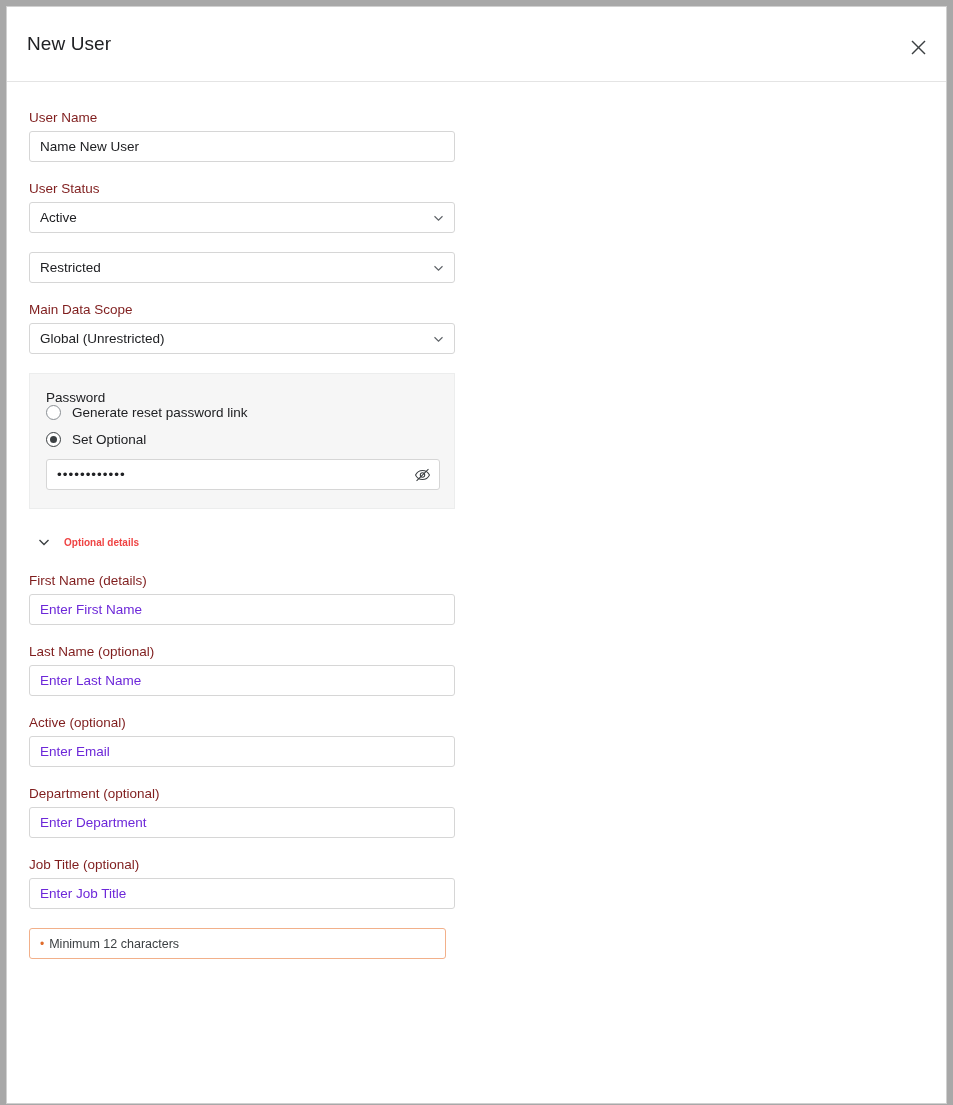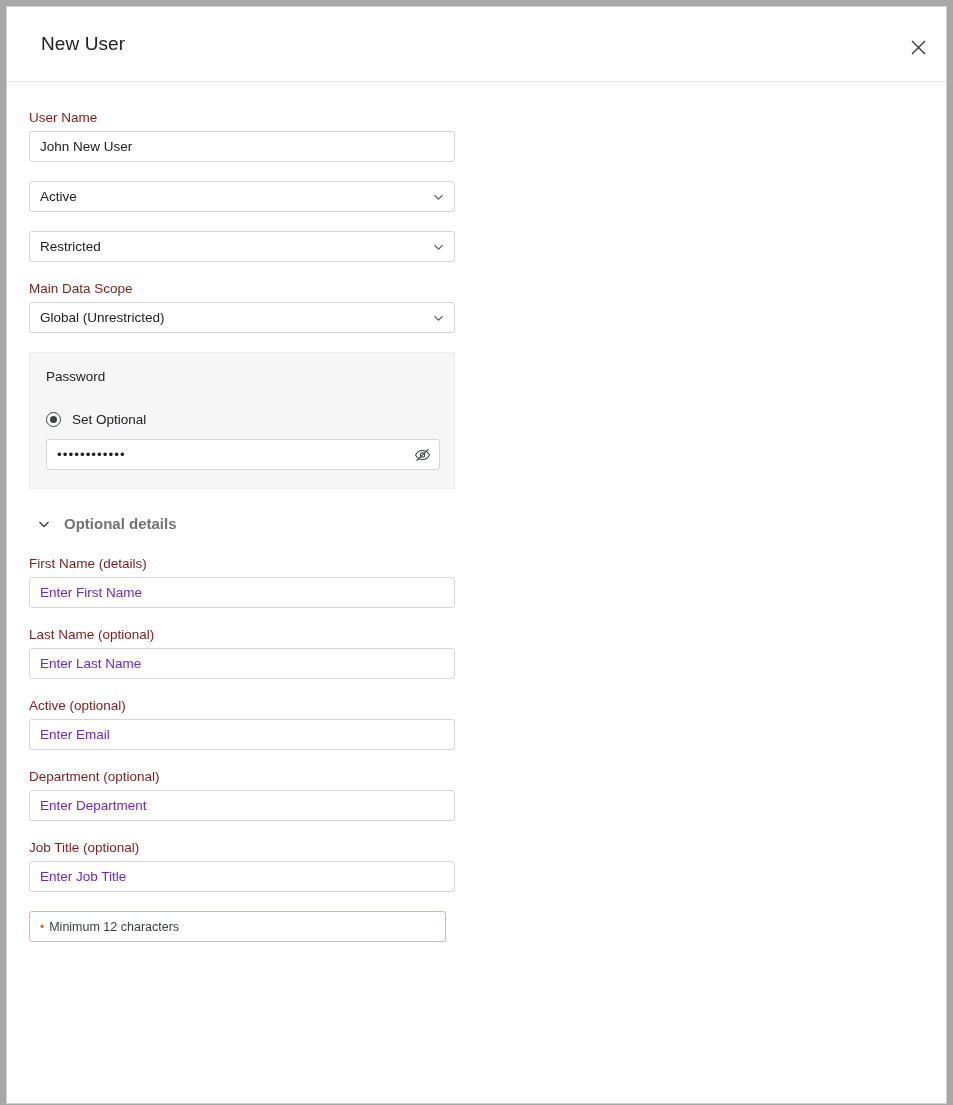--- a/index.html
+++ b/index.html
@@ -27,21 +27,21 @@
     overflow: hidden;
   }
   .dialog-header {
     position: relative;
     height: 75px;
     border-bottom: 1px solid #e4e4e4;
     box-sizing: border-box;
   }
   .dialog-title {
     position: absolute;
-    left: 34px;
+    left: 20px;
     top: 26px;
     font-size: 19px;
     color: #202124;
     font-weight: 400;
     letter-spacing: .1px;
   }
   .close-btn {
     position: absolute;
     right: 14px;
     top: 26px;
@@ -96,21 +96,21 @@
     width: 426px;
     background: #f6f6f6;
     border: 1px solid #eceded;
     box-sizing: border-box;
     padding: 16px 16px 18px 16px;
     margin-bottom: 26px;
   }
   .password-title {
     font-size: 13.5px;
     color: #202124;
-    margin-bottom: 28px;
+    margin-bottom: 0;
   }
   .radio-row {
     display: flex;
     align-items: center;
     margin-bottom: 12px;
     cursor: pointer;
   }
   .radio {
     width: 15px;
     height: 15px;
@@ -164,23 +164,23 @@
     align-items: center;
     margin: 0 0 24px 8px;
     cursor: pointer;
   }
   .optional-header .caret {
     color: #3c4043;
     margin-right: 13px;
     display: flex;
   }
   .optional-header .txt {
-    font-size: 15px;
+    font-size: 10px;
     font-weight: bold;
-    color: #737373;
+    color: #ef4444;
   }
 
   .error-box {
     position: relative;
     width: 417px;
     height: 31px;
     margin-top: 12px;
     box-sizing: border-box;
     border: 1px solid #f2b08a;
     border-radius: 3px;
@@ -212,25 +212,26 @@
           <line x1="15" y1="2" x2="2" y2="15" stroke="currentColor" stroke-width="1.4"></line>
         </svg>
       </div>
     </div>
 
     <div class="dialog-body">
 
       <div class="field">
         <span class="field-label">User Name</span>
         <div class="control">
-          <span>John New User</span>
-        </div>
-      </div>
-
-      <div class="field">
+          <span>Name New User</span>
+        </div>
+      </div>
+
+      <div class="field">
+        <span class="field-label">User Status</span>
         <div class="control">
           <span>Active</span>
           <span class="chev">
             <svg width="13" height="13" viewBox="0 0 13 13" aria-hidden="true">
               <polyline points="2.5,4.8 6.5,8.6 10.5,4.8" fill="none" stroke="currentColor" stroke-width="1.2"></polyline>
             </svg>
           </span>
         </div>
       </div>
 
@@ -253,20 +254,24 @@
             <svg width="13" height="13" viewBox="0 0 13 13" aria-hidden="true">
               <polyline points="2.5,4.8 6.5,8.6 10.5,4.8" fill="none" stroke="currentColor" stroke-width="1.2"></polyline>
             </svg>
           </span>
         </div>
       </div>
 
       <div class="password-box">
         <div class="password-title">Password</div>
 
+        <div class="radio-row">
+          <span class="radio"></span>
+          <span class="radio-label">Generate reset password link</span>
+        </div>
 
         <div class="radio-row">
           <span class="radio checked"></span>
           <span class="radio-label">Set Optional</span>
         </div>
 
         <div class="password-input">
           <span>••••••••••••</span>
           <span class="eye">
             <svg width="17" height="17" viewBox="0 0 20 20" aria-hidden="true">

